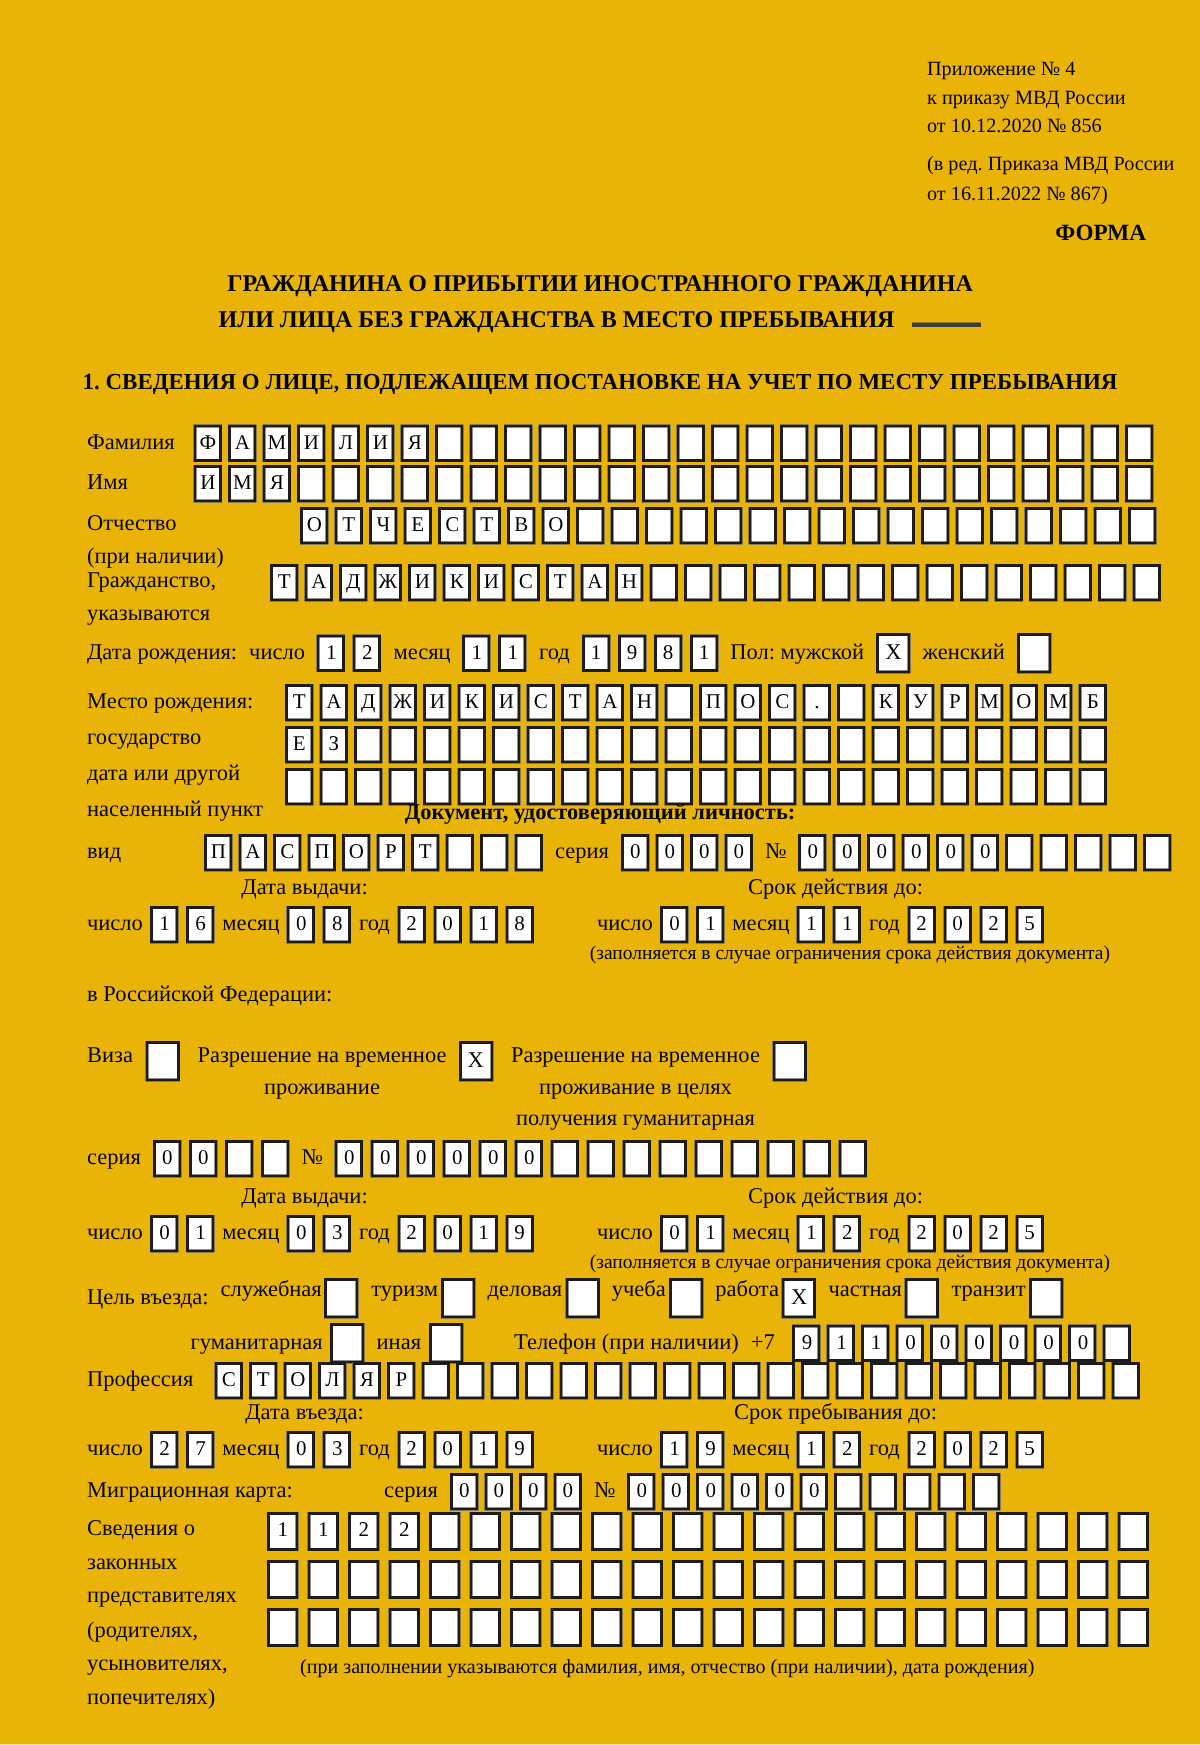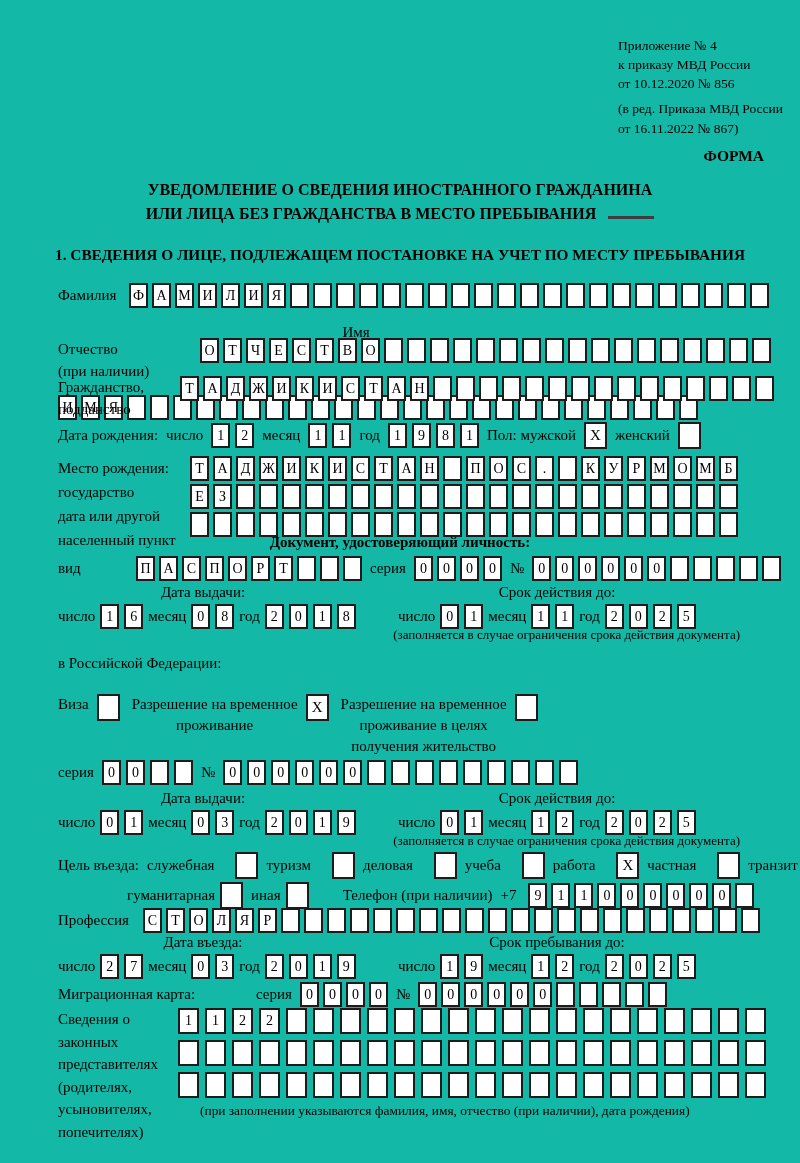--- a/index.html
+++ b/index.html
@@ -1,37 +1,37 @@
 <!DOCTYPE html>
 <html><head>
 <meta charset="utf-8">
 <style>
   html,body{margin:0;padding:0;background:#fff;}
-  .page{position:relative;width:800px;height:1163px;background:#14b8a6;color:#000;
+  .page{position:relative;width:800px;height:1163px;background:#eab308;color:#000;
         font-family:"Liberation Serif","DejaVu Serif",serif;font-size:15px;overflow:hidden;}
   .abs{position:absolute;}
   .row{display:flex;align-items:center;}
   .lbl{white-space:nowrap;}
   .cells{display:inline-flex;gap:4px;flex-wrap:nowrap;}
   .cell{box-sizing:border-box;flex:0 0 auto;width:19px;height:25px;border:2px solid #1c1c1c;
         display:inline-flex;align-items:center;justify-content:center;
         font-size:14px;line-height:1;background:#fff;}
   .cb{box-sizing:border-box;flex:0 0 auto;width:23px;height:27px;border:2px solid #1c1c1c;
       display:inline-flex;align-items:center;justify-content:center;font-size:15px;background:#fff;}
   
   #hdr{top:36px;left:618px;width:182px;font-size:13.5px;line-height:1.42;}
   #hdr .gap{margin-top:6px;}
   #forma{top:147px;right:36px;font-weight:bold;font-size:15.5px;}
   #title1{top:181px;left:0;right:0;text-align:center;font-weight:bold;font-size:16px;}
   #title2{top:205px;left:0;right:0;text-align:center;font-weight:bold;font-size:16px;}
   .title-blank{display:inline-block;width:46px;border-bottom:3px solid #3d3d3d;margin-left:12px;vertical-align:baseline;}
   #sec1{top:246px;left:0;right:0;text-align:center;font-weight:bold;font-size:15.3px;}
   
   #r-surname{top:283px;left:58px;}
-  #r-name{top:324px;left:58px;flex-direction:column;}
+  #r-name{top:310px;left:58px;}
   .w71{flex:0 0 71px;width:71px;}
   #r-patron{top:338px;left:58px;}
   #r-patron .lab2{position:absolute;left:0;top:0;line-height:22px;width:138px;}
   #r-patron .cells{margin-left:142px;}
   #r-citiz{top:376px;left:58px;}
   #r-citiz .lab2{position:absolute;left:0;top:0;line-height:22px;width:118px;}
   #r-citiz .cells{margin-left:122px;}
   #r-birthdate{top:422px;left:58px;gap:8px;}
   #r-birthdate .cells{gap:5px;}
   
@@ -53,21 +53,21 @@
   #vidrekv{top:650px;left:58px;line-height:26px;}
   
   #r-visa{top:694px;left:58px;right:6px;display:flex;align-items:flex-start;gap:12px;line-height:21px;}
   #r-visa .opt{display:flex;align-items:flex-start;gap:8px;}
   #r-visa .ctr{text-align:center;}
   #r-series2{top:760px;left:58px;gap:8px;}
   #r-series2 .cells{gap:5px;}
   #dp2{top:790px;}
   
   #r-purpose{top:852px;left:58px;gap:8px;}
-  #r-purpose .opt{display:flex;align-items:center;gap:21px;}
+  #r-purpose .opt{display:flex;gap:2px;}
   #r-human{top:882px;left:127px;gap:8px;}
   #r-human .opt{display:flex;align-items:center;gap:5px;}
   #r-human .tel{margin-left:26px;}
   #r-human .cells{gap:4px;margin-left:4px;}
   #r-prof{top:908px;left:58px;}
   #r-prof .kl{width:85px;flex:0 0 85px;}
   #dp3{top:934px;}
   #r-mig{top:982px;left:58px;gap:8px;}
   #r-mig .kl{width:190px;flex:0 0 190px;}
   
@@ -85,21 +85,21 @@
 
   <div class="abs" id="hdr">
     <div>Приложение № 4</div>
     <div>к приказу МВД России</div>
     <div>от 10.12.2020 № 856</div>
     <div class="gap">(в ред. Приказа МВД России</div>
     <div>от 16.11.2022 № 867)</div>
   </div>
   <div class="abs" id="forma">ФОРМА</div>
 
-  <div class="abs" id="title1">УВЕДОМЛЕНИЕ О СВЕДЕНИЯ ИНОСТРАННОГО ГРАЖДАНИНА</div>
+  <div class="abs" id="title1">ГРАЖДАНИНА О ПРИБЫТИИ ИНОСТРАННОГО ГРАЖДАНИНА</div>
   <div class="abs" id="title2">
     <span>ИЛИ ЛИЦА БЕЗ ГРАЖДАНСТВА В МЕСТО ПРЕБЫВАНИЯ</span><span class="title-blank"></span>
   </div>
   <div class="abs" id="sec1">1. СВЕДЕНИЯ О ЛИЦЕ, ПОДЛЕЖАЩЕМ ПОСТАНОВКЕ НА УЧЕТ ПО МЕСТУ ПРЕБЫВАНИЯ</div>
 
   <div class="abs row" id="r-surname">
     <span class="lbl w71">Фамилия</span>
     <span class="cells">
         <span class="cell">Ф</span>
         <span class="cell">А</span>
@@ -195,21 +195,21 @@
         <span class="cell"></span>
         <span class="cell"></span>
         <span class="cell"></span>
         <span class="cell"></span>
       </span>
   </div>
 
   <div class="abs row" id="r-citiz">
     <span class="lab2">
       <span>Гражданство,</span><br>
-      <span>подданство</span>
+      <span>указываются</span>
     </span>
     <span class="cells">
         <span class="cell">Т</span>
         <span class="cell">А</span>
         <span class="cell">Д</span>
         <span class="cell">Ж</span>
         <span class="cell">И</span>
         <span class="cell">К</span>
         <span class="cell">И</span>
         <span class="cell">С</span>
@@ -447,21 +447,21 @@
       <span class="ctr">
         <span>Разрешение на временное</span><br>
         <span>проживание</span>
       </span>
       <span class="cb">X</span>
     </div>
     <div class="opt">
       <span class="ctr">
         <span>Разрешение на временное</span><br>
         <span>проживание в целях</span><br>
-        <span>получения жительство</span>
+        <span>получения гуманитарная</span>
       </span>
       <span class="cb"></span>
     </div>
   </div>
 
   <div class="abs row" id="r-series2">
     <span class="lbl">серия</span>
     <span class="cells">
         <span class="cell">0</span>
         <span class="cell">0</span>

